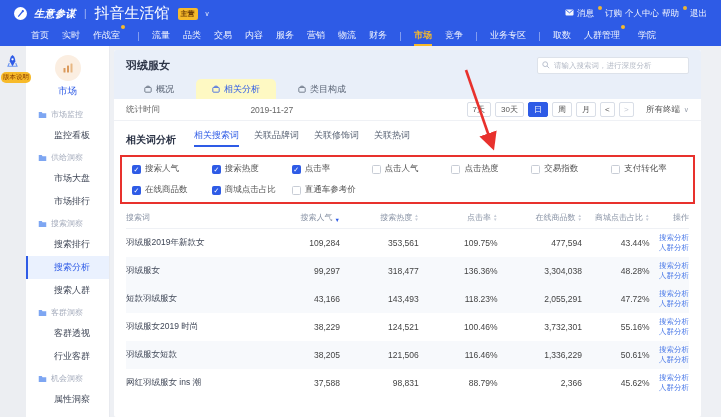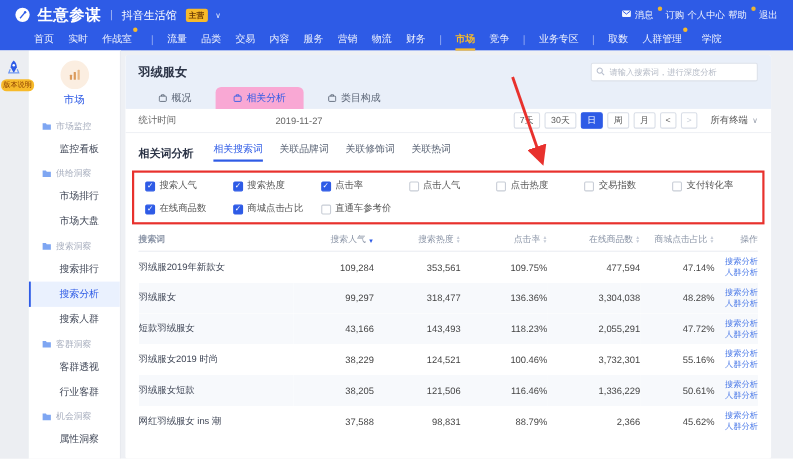--- a/index.html
+++ b/index.html
@@ -7,23 +7,23 @@
     --head-bg:#E9EFF9; --page-bg:#EEF0F4; --border:#E8EAEF; --txt:#3F4656; --grey:#8A94A6;
   }
   *{box-sizing:border-box; margin:0; padding:0;}
   html,body{width:721px; height:417px; overflow:hidden;}
   body{font-family:"Liberation Sans","DejaVu Sans",sans-serif; background:#fff; position:relative; font-size:9px; color:var(--txt);}
 
   
   .topbar{height:46px; background:var(--blue); color:#fff;}
   .row1{height:27px; display:flex; align-items:center; padding:0 14px; gap:5px;}
   .logo-ic{width:13px; height:13px; border-radius:50%; background:#fff; display:flex; align-items:center; justify-content:center; margin-right:2px;}
-  .logo-name{font-size:14px; font-weight:bold; letter-spacing:.5px;}
+  .logo-name{font-size:10px; font-weight:bold; letter-spacing:.5px;font-style:italic;}
   .logo-div{opacity:.55; margin:0 3px; font-size:10px;}
-  .shop-name{font-size:10px;}
+  .shop-name{font-size:15px;}
   .shop-badge{background:var(--gold); color:#6B3A05; font-size:7px; padding:1px 3px; border-radius:2px; margin-left:3px; font-weight:bold;}
   .caret{font-size:7px; opacity:.85; margin-left:2px;}
   .top-right{margin-left:auto; display:flex; gap:3px; align-items:flex-end; font-size:8.5px;}
   .tr-item{display:flex; align-items:flex-start; gap:3px; cursor:pointer; opacity:.95; position:relative;}
   .ydot{width:4px; height:4px; border-radius:50%; background:var(--gold); display:inline-block; margin-left:1px; margin-top:-2px;}
   .msg-ic{display:flex; align-items:center; margin-top:1px;}
   .row2{height:19px; display:flex; align-items:center; padding:0 31px; gap:13px; font-size:9px;}
   .nav-item{display:flex; align-items:flex-start; cursor:pointer; color:rgba(255,255,255,.93); height:19px; line-height:17px; position:relative;}
   .nav-item.active{color:var(--gold); border-bottom:2px solid var(--gold); font-weight:bold;}
   .nav-sep{width:1px; height:9px; background:rgba(255,255,255,.4); align-self:center;}
@@ -46,21 +46,21 @@
   .card{background:#fff; height:367px; border-radius:2px; overflow:hidden; position:relative;}
   .card-head{background:var(--head-bg); padding:6px 12px 0;}
   .title-row{display:flex; align-items:center; justify-content:space-between; height:18px;}
   .kw-title{font-size:11px; font-weight:bold; color:#2B3346;}
   .search-wrap{position:relative; width:152px;}
   .search-wrap svg{position:absolute; left:5px; top:4px;}
   .search-input{width:100%; height:17px; border:1px solid #DDE2EA; border-radius:2px; font-size:7.5px; padding:0 4px 0 16px; color:#555; background:#fff; outline:none; font-family:inherit;}
   .search-input::placeholder{color:#B4BAC6;}
   .tabs{display:flex; gap:6px; margin-top:5px; padding-left:2px;}
   .tab{display:flex; align-items:center; gap:4px; padding:0 16px; height:20px; font-size:9px; color:#5A6475; cursor:pointer; border-radius:5px 5px 0 0;}
-  .tab.active{background:#f9a8d4; color:var(--blue);}
+  .tab.active{background:#fef9c3; color:var(--blue);}
   .date-row{height:22px; display:flex; align-items:center; padding:0 12px; border-bottom:1px solid #EFF1F5; font-size:8.5px; color:#666;gap:44px;}
   .date-controls{margin-left:auto; display:flex; align-items:center; gap:4px;}
   .dbtn{height:15px; line-height:13px; padding:0 5px; border:1px solid #D9DEE7; border-radius:2px; font-size:8px; color:#555; cursor:pointer; background:#fff;}
   .dbtn.active{background:var(--blue); border-color:var(--blue); color:#fff;}
   .dbtn.pg{width:15px; text-align:center; padding:0;}
   .dbtn.pg.dis{color:#C3C9D4;}
   .terminal{margin-left:8px; color:#555; cursor:pointer;}
   .terminal .caret{color:#99A0AD; opacity:1;}
 
   .section-row{display:flex; align-items:flex-end; gap:18px; padding:8px 12px 3px;}
@@ -72,21 +72,21 @@
   .metrics-box{margin:5px 6px 0; border:2px solid var(--red); padding:6px 2px 6px 10px;
     display:grid; grid-template-columns:repeat(7,1fr); row-gap:9px; font-size:8.5px; color:#555;}
   .cb{display:flex; align-items:center; gap:4px; cursor:pointer;}
   .box{width:9px; height:9px; border:1px solid #C8CDD6; border-radius:1.5px; background:#fff; flex:none;
     display:flex; align-items:center; justify-content:center; font-size:7px; color:#fff; line-height:1;}
   .box.on{background:var(--blue); border-color:var(--blue);}
 
   table{width:calc(100% - 24px); margin:4px 12px 0; border-collapse:collapse; font-size:8.5px; table-layout:fixed;}
   th{font-weight:normal; color:var(--grey); text-align:right; padding:4px 0 5px; border-bottom:1px solid #EFF1F5; font-size:8px;}
   th:first-child{text-align:left;}
-  th:nth-child(1){width:25%;font-weight:bold;} th:nth-child(2){width:13%;} th:nth-child(3){width:14%;}
+  th:nth-child(1){width:25%;} th:nth-child(2){width:13%;} th:nth-child(3){width:14%;}
   th:nth-child(4){width:14%;} th:nth-child(5){width:15%;} th:nth-child(6){width:12%;} th:nth-child(7){width:7%;}
   td{padding:4px 0; color:#444; text-align:right; overflow:hidden; white-space:nowrap;}
   td:first-child{text-align:left; color:#3F4656;}
   tr.alt{background:#F7F9FC;}
   .carets{display:inline-flex; flex-direction:column; margin-left:2px; vertical-align:middle;}
   .carets i{font-style:normal; font-size:4.5px; line-height:4px; color:#C6CCD7;}
   .carets.desc i:first-child{visibility:hidden;}
   .carets.desc i:last-child{color:var(--blue); font-size:5.5px;}
   .act-link{color:var(--link); font-size:7.5px; line-height:10px; cursor:pointer;}
   .op{text-align:right;}
@@ -226,22 +226,22 @@
           </svg>
           <span>市场监控</span>
         </div>
         <div class="side-item">监控看板</div>
         <div class="side-group">
           <svg width="9" height="8" viewBox="0 0 12 10">
             <path d="M1 1h4l1 1.5h5V9H1z" fill="#7EA6F2"></path>
           </svg>
           <span>供给洞察</span>
         </div>
+        <div class="side-item">市场大盘</div>
         <div class="side-item">市场排行</div>
-        <div class="side-item">市场大盘</div>
         <div class="side-group">
           <svg width="9" height="8" viewBox="0 0 12 10">
             <path d="M1 1h4l1 1.5h5V9H1z" fill="#7EA6F2"></path>
           </svg>
           <span>搜索洞察</span>
         </div>
         <div class="side-item">搜索排行</div>
         <div class="side-item active">搜索分析</div>
         <div class="side-item">搜索人群</div>
         <div class="side-group">
@@ -396,21 +396,21 @@
               <th class="op"><span>操作</span></th>
             </tr>
           </thead>
         <tbody id="tbody">
             <tr>
               <td>羽绒服2019年新款女</td>
               <td class="num">109,284</td>
               <td class="num">353,561</td>
               <td class="num">109.75%</td>
               <td class="num">477,594</td>
-              <td class="num">47.14%</td>
+              <td class="num">43.44%</td>
               <td class="op">
                 <div class="act-link">搜索分析</div>
                 <div class="act-link">人群分析</div>
               </td>
             </tr>
             <tr class="alt">
               <td>羽绒服女</td>
               <td class="num">99,297</td>
               <td class="num">318,477</td>
               <td class="num">136.36%</td>

